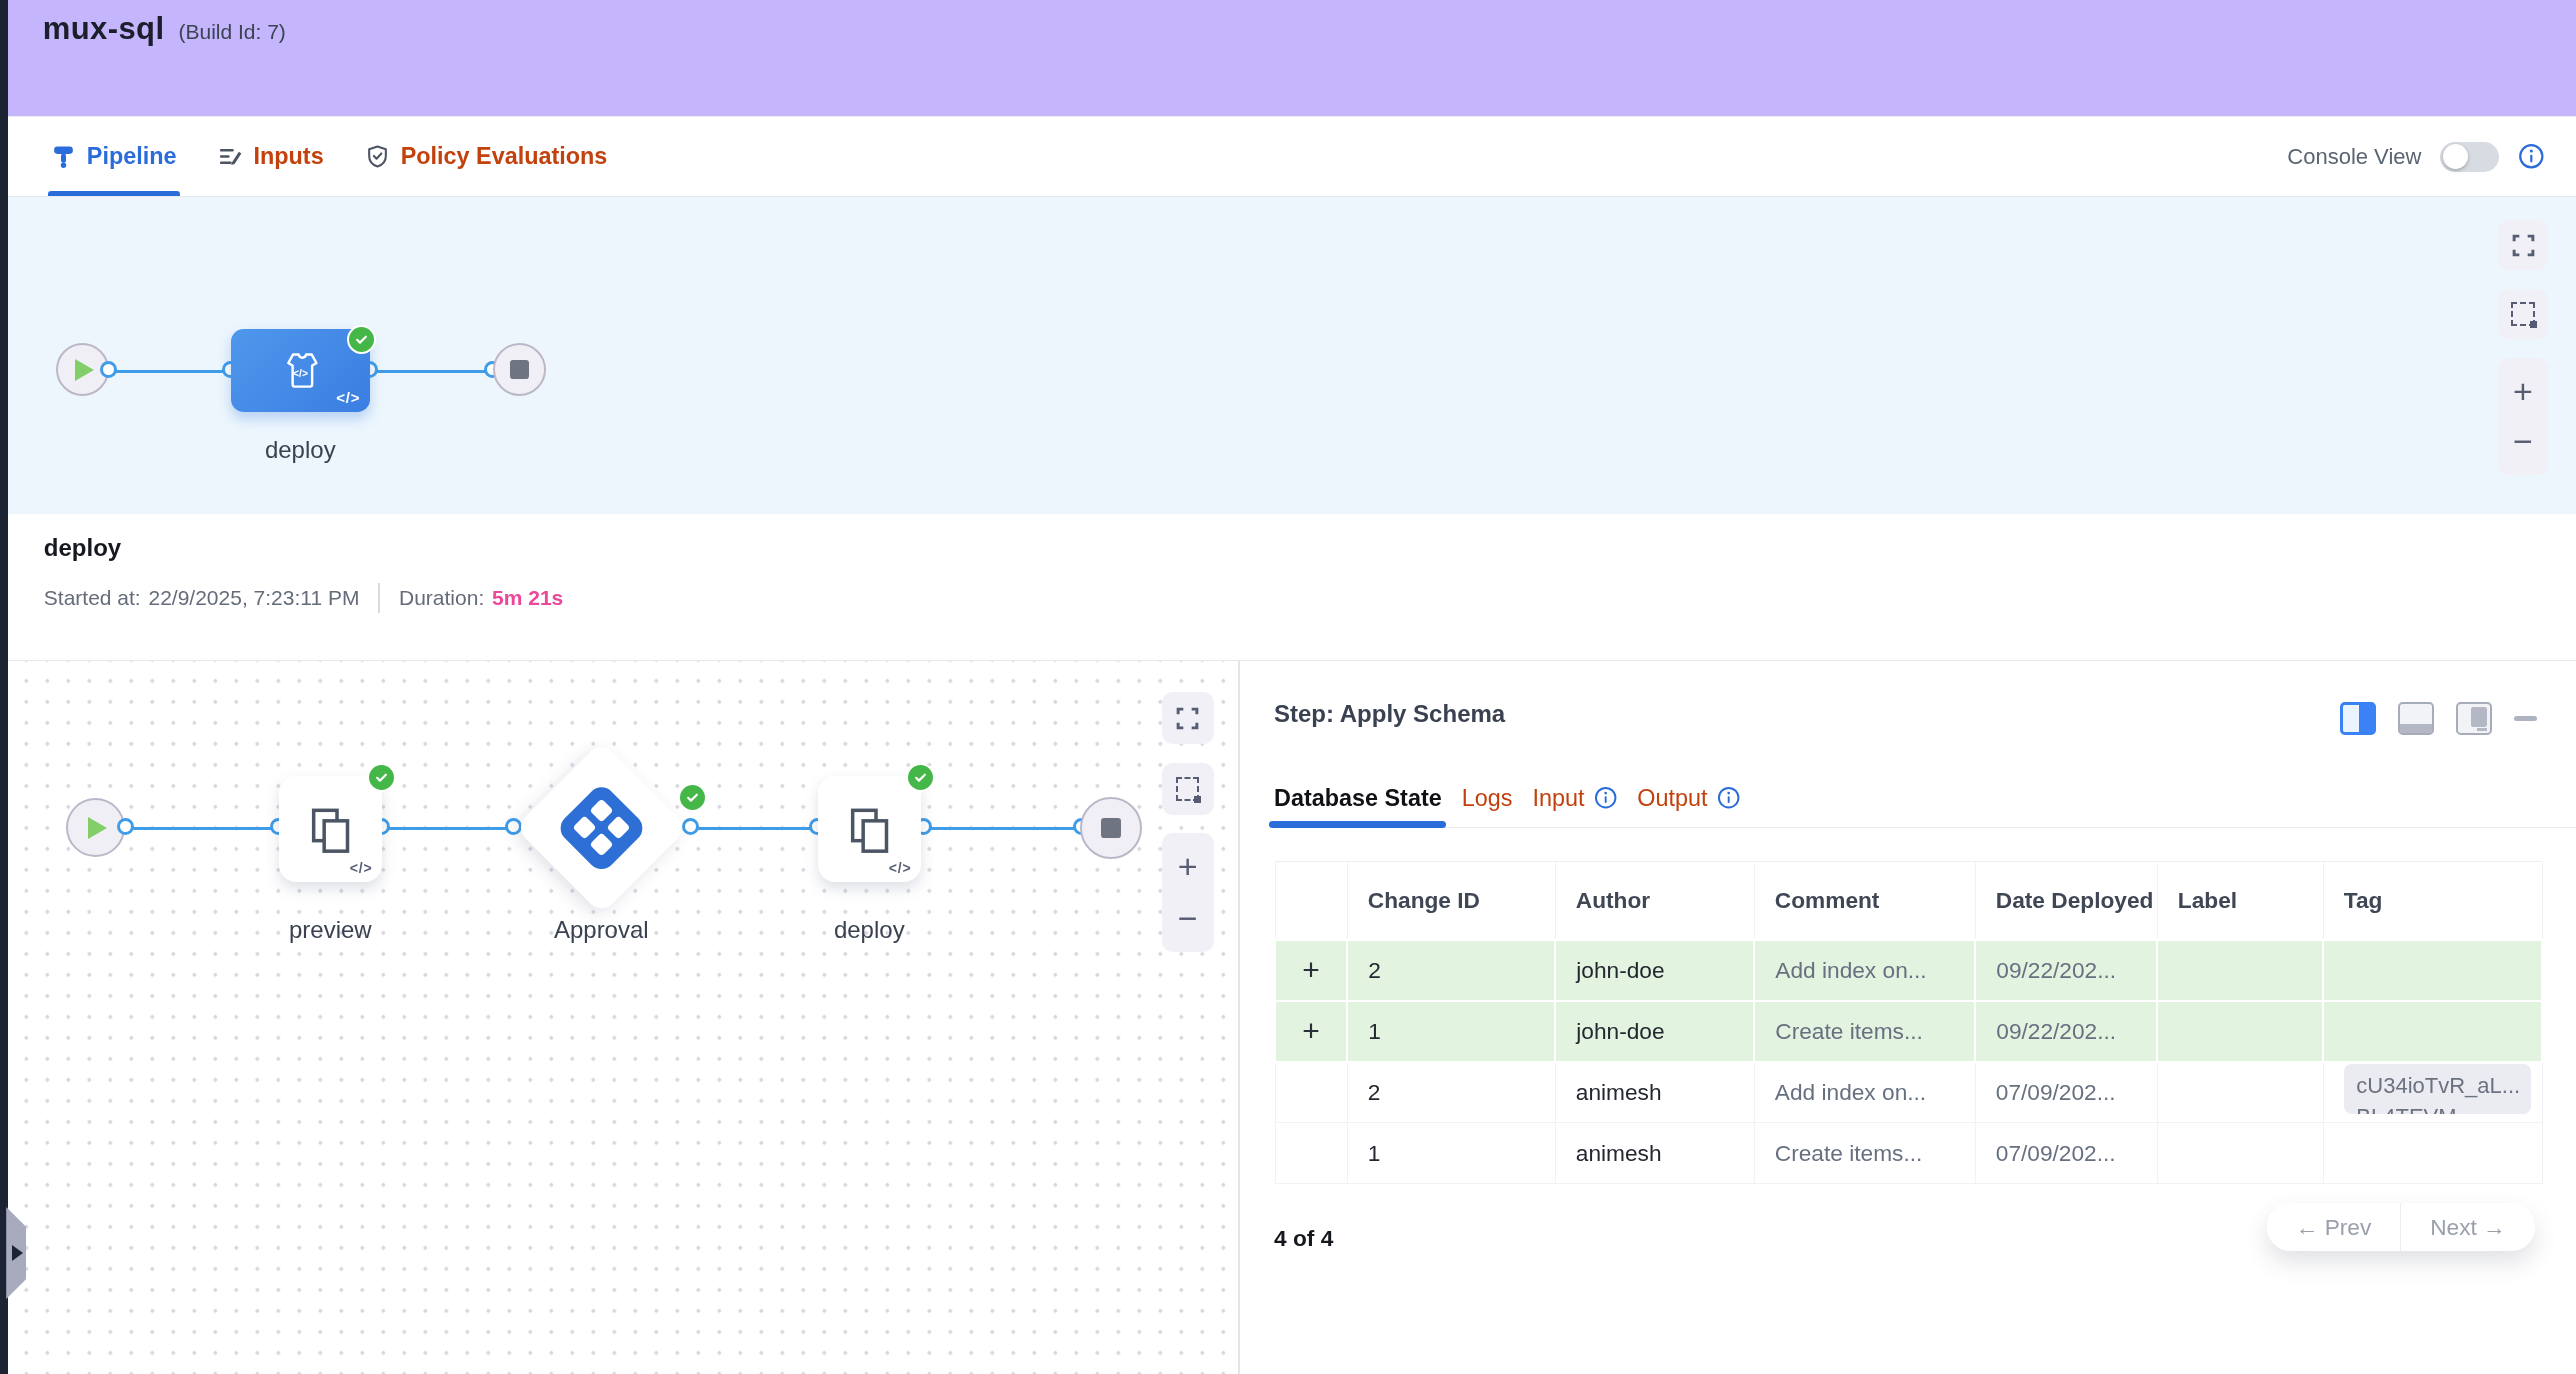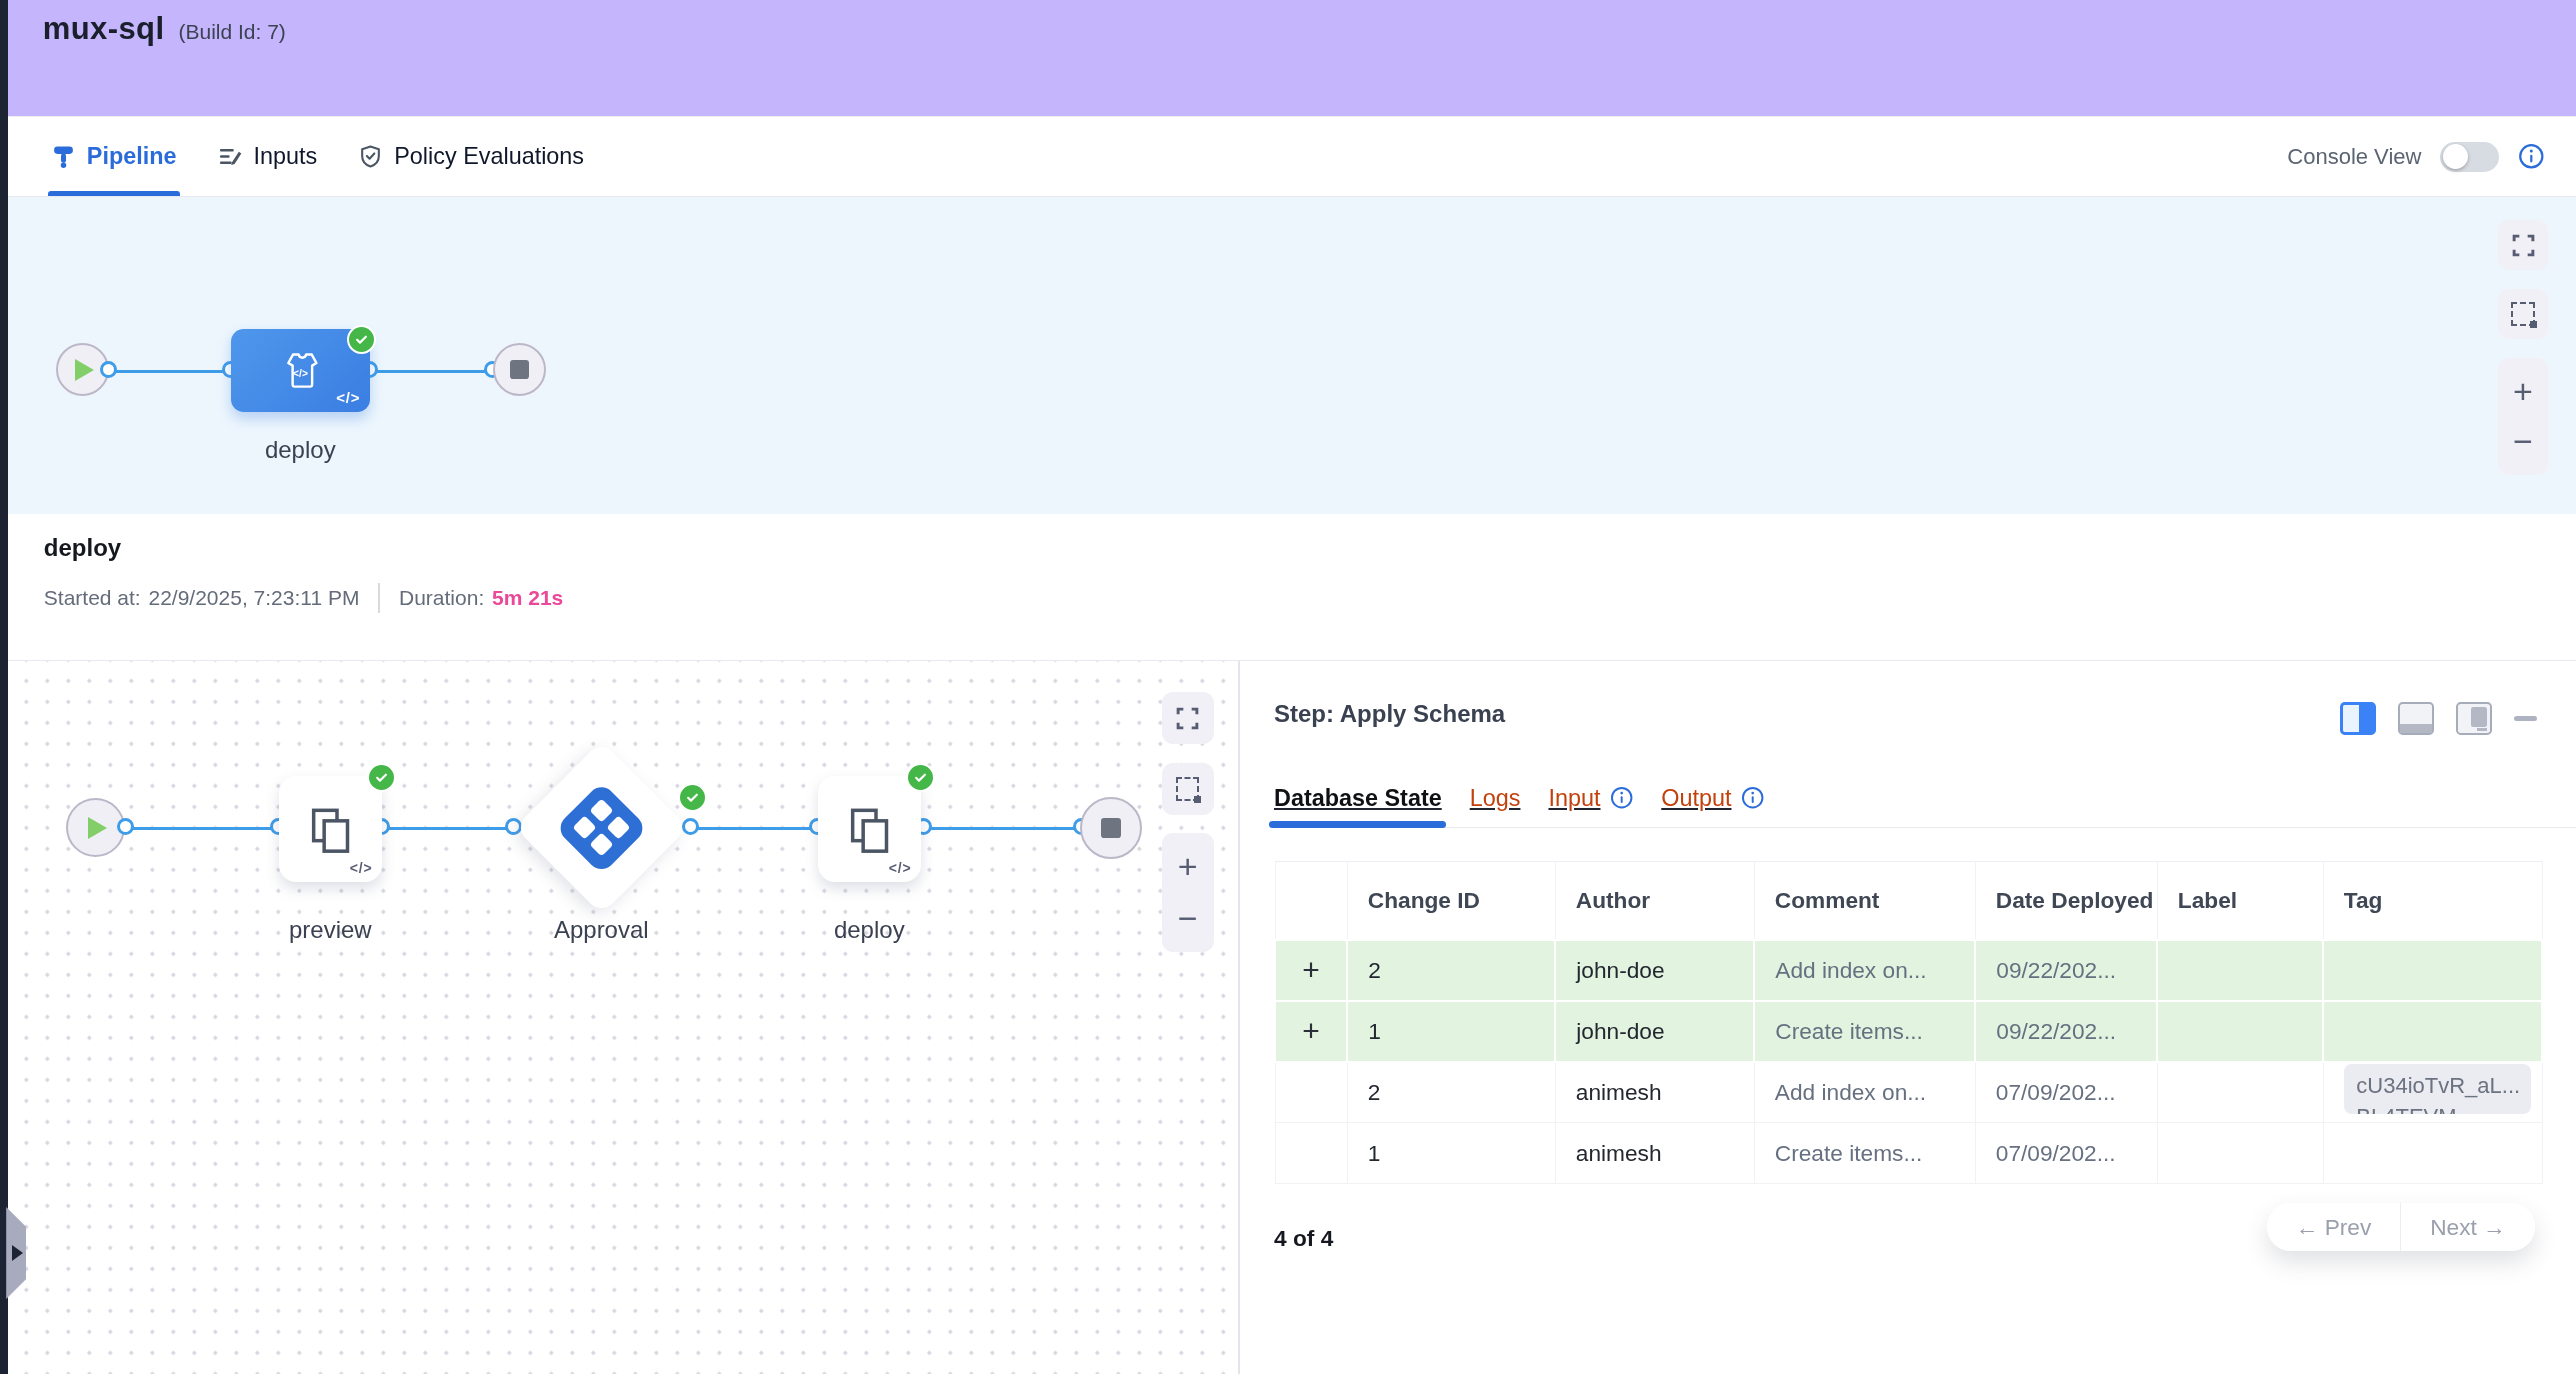--- a/index.html
+++ b/index.html
@@ -21,21 +21,21 @@
   .build-id { font-size:21px; color:#3b4352; }
   .meta-row { position:absolute; left:35px; top:59px; height:44px; display:flex; align-items:center; }
   .hex-badge { width:34px; height:37px; }
   .gear-btn { margin-left:28px; width:33px; height:33px; color:#667083; cursor:pointer; }
   .meta-divider { width:1.6px; height:41px; background:#e3e4ea; margin:0 26.6px; }
   .avatar { width:33px; height:33px; border-radius:50%; background:#6e7480; display:flex; align-items:center; justify-content:center; overflow:hidden; }
   .user-name { margin-left:12.5px; font-size:23.4px; color:#4a5160; }
 
   
   .tab-bar { position:absolute; left:7.8px; right:0; top:117px; height:80px; background:#fff; border-bottom:1.6px solid #e8eaee; display:flex; align-items:center; }
-  .tab { position:relative; height:100%; display:flex; align-items:center; gap:11px; font-size:23.4px; font-weight:400; color:#0f172a; margin-left:41px; cursor:pointer; }
+  .tab { position:relative; height:100%; display:flex; align-items:center; gap:11px; font-size:23.4px; font-weight:700; color:#c2410c; margin-left:41px; cursor:pointer; }
   .tab.first { margin-left:43px; }
   .tab.active { color:#2b6cdb; font-weight:700; }
   .tab.active .tab-underline { position:absolute; left:-3.1px; right:-3.1px; bottom:0; height:5.5px; background:#2b6cdb; border-radius:3.1px 3.1px 0 0; }
   .tab svg { width:25px; height:25px; }
   .console-group { position:absolute; right:31px; top:0; height:100%; display:flex; align-items:center; gap:19px; }
   .console-label { font-size:22px; color:#5b6472; }
   .toggle { width:59px; height:30px; background:#d7dbe2; border-radius:15.6px; position:relative; cursor:pointer; }
   .toggle .knob { position:absolute; left:2.3px; top:2.3px; width:25px; height:25px; background:#fff; border-radius:50%; box-shadow:0 1.6px 3.9px rgba(0,0,0,.25); }
   .info-icon { width:26.6px; height:26.6px; }
 
@@ -96,21 +96,21 @@
   .li-box { width:36px; height:33px; border-radius:4.7px; cursor:pointer; position:relative; }
   .li-split { border:3.1px solid #3b82f6; background:#eaf4fe; }
   .li-split::after { content:""; position:absolute; right:0; top:0; bottom:0; width:45%; background:#3b82f6; }
   .li-bottom { border:2.3px solid #a7acba; background:#f2f3f6; }
   .li-bottom::after { content:""; position:absolute; left:0; right:0; bottom:0; height:9.4px; background:#b3b8c4; }
   .li-right { border:2.3px solid #a7acba; background:#f2f3f6; }
   .li-right::after { content:""; position:absolute; right:3.1px; top:3.1px; bottom:6.2px; width:15.6px; background:#b3b8c4; border-radius:2.3px; }
   .li-right::before { content:""; position:absolute; right:3.1px; bottom:1.6px; width:9.4px; height:3.1px; background:#b3b8c4; }
   .li-dash { width:23.4px; height:5.5px; background:#aeb3c2; border-radius:3.1px; cursor:pointer; }
 
-  .panel-tabs { position:absolute; left:34px; right:0; top:109px; height:58px; border-bottom:1.6px solid #e9eaee; display:flex; align-items:flex-start; gap:28px;text-decoration:underline; }
+  .panel-tabs { position:absolute; left:34px; right:0; top:109px; height:58px; border-bottom:1.6px solid #e9eaee; display:flex; align-items:flex-start; gap:20px; }
   .ptab { position:relative; height:56px; display:flex; align-items:center; gap:9.4px; font-size:23.4px; color:#c2410c; cursor:pointer; }
   .ptab.active { font-weight:800; color:#0f1115; }
   .ptab.active .ptab-underline { position:absolute; left:-4.7px; right:-4.7px; bottom:-1.6px; height:6.2px; background:#2b6cdb; border-radius:3.9px; }
   .ptab .info-icon { width:23.4px; height:23.4px; }
 
   .state-table { position:absolute; left:34px; top:200px; border-collapse:collapse; table-layout:fixed; width:1267px; font-size:22.7px; }
   .state-table col:nth-child(1){width:72px;} .state-table col:nth-child(2){width:208px;}
   .state-table col:nth-child(3){width:199px;} .state-table col:nth-child(4){width:221px;}
   .state-table col:nth-child(5){width:182px;} .state-table col:nth-child(6){width:166px;}
   .state-table col:nth-child(7){width:219px;}

